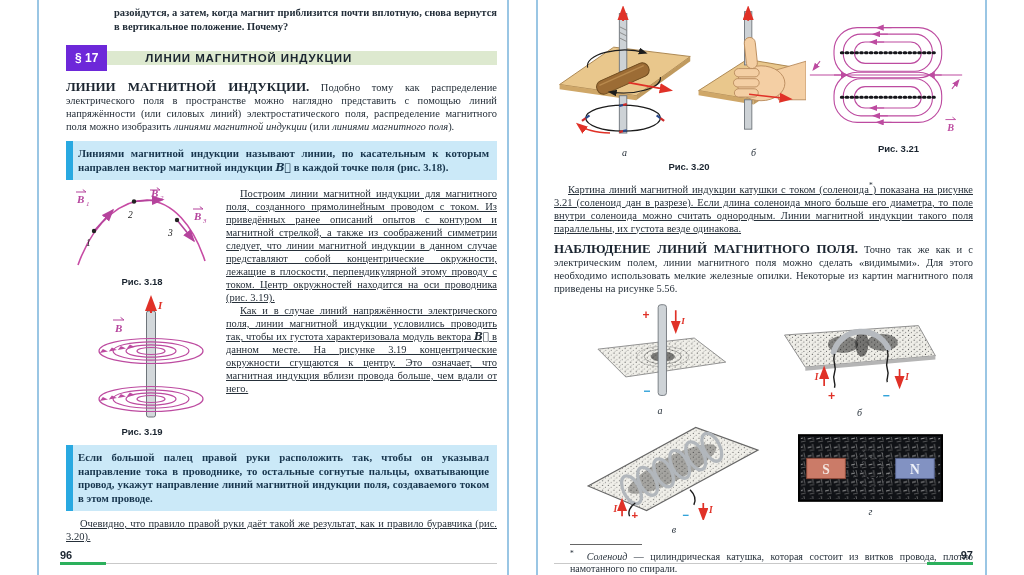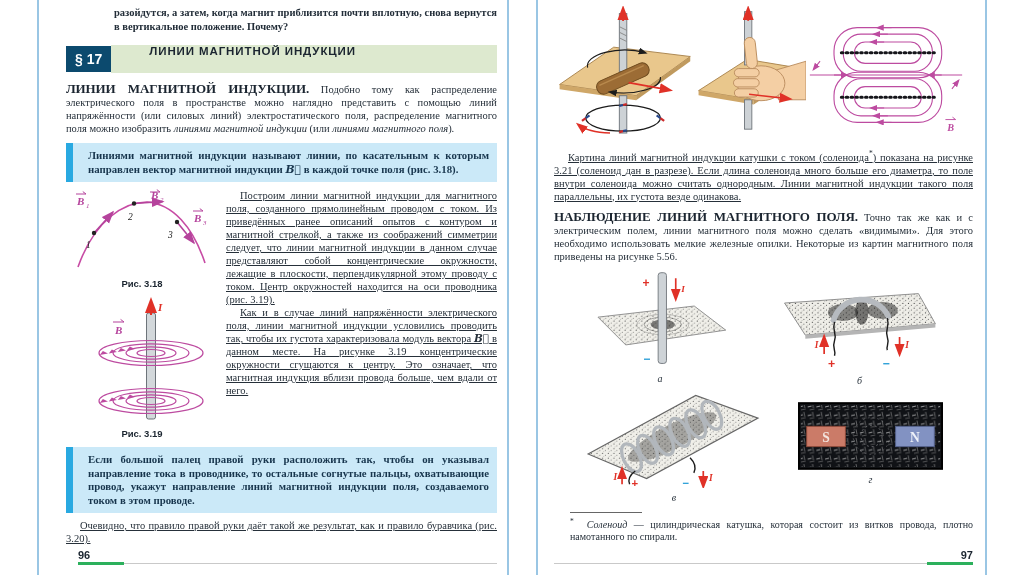--- a/index.html
+++ b/index.html
@@ -14,40 +14,40 @@
   p{margin:0;}
   .indent{text-indent:14px;text-decoration:underline;}
   .it{font-style:italic;}
   .lead{font-family:Liberation Serif, serif;font-weight:bold;font-size:13px;letter-spacing:-0.1px;color:#1b2530;}
   .vec{font-family:"DejaVu Serif",serif;font-style:italic;font-weight:bold;}
 
   .intro{margin:6px 0 0 48px;font-weight:bold;font-size:10.5px;line-height:13.5px;text-align:justify;color:#222d38;}
   .qnum{color:#2596d1;font-family:"Liberation Sans",sans-serif;font-weight:bold;}
 
   .section-header{display:flex;align-items:center;margin-top:12px;}
-  .badge{background:#0c4a6e;color:#fff;font-family:"Liberation Sans",sans-serif;font-weight:bold;
-         font-size:14px;padding:4px 9px;line-height:18px;}
-  .title-bar{flex:1;background:#dde9cf;height:28px;display:flex;padding-left:38px;}
+  .badge{background:#6d28d9;color:#fff;font-family:"Liberation Sans",sans-serif;font-weight:bold;
+         font-size:12px;padding:4px 9px;line-height:18px;}
+  .title-bar{flex:1;background:#dde9cf;height:14px;display:flex;align-items:center;padding-left:38px;}
   .sec-title{font-family:"Liberation Sans",sans-serif;font-weight:bold;font-size:11.5px;letter-spacing:0.9px;color:#1b2530;}
 
   .para1{margin-top:9px;}
-  .bluebox{position:relative;margin-top:8px;padding:6px 8px 6px 22px;background:#cbe9f8;
+  .bluebox{position:relative;margin-top:8px;padding:6px 8px 6px 12px;background:#cbe9f8;
            font-weight:bold;font-size:10.8px;line-height:13.5px;text-align:justify;color:#17354d;}
   .bluebox::before{content:"";position:absolute;left:0;top:0;bottom:0;width:7px;background:#29a9e1;}
 
   .columns{display:flex;margin-top:7px;}
   .figcol{width:152px;flex:0 0 152px;text-align:center;}
   .textcol{flex:1;padding-left:8px;}
   .textcol p{margin-bottom:0;}
   .figcap{font-family:"Liberation Sans",sans-serif;font-weight:bold;font-size:9.5px;color:#1b2530;margin-top:1px;}
   .fig319wrap{margin-top:8px;}
 
   .para5{margin-top:6px;}
 
-  .footer{position:absolute;bottom:9px;left:39px;right:10px;font-family:"Liberation Sans",sans-serif;
+  .footer{position:absolute;bottom:9px;left:21px;right:10px;font-family:"Liberation Sans",sans-serif;
           font-weight:bold;font-size:11px;color:#1b2530;}
   .footer-r{left:16px;right:12px;text-align:right;}
   .pline{position:relative;height:4px;margin-top:1px;}
   .pline .gray{position:absolute;top:1px;left:0;right:0;height:1px;background:#c9c9c9;}
   .pline .green{position:absolute;top:0;height:3px;width:46px;background:#2cb05c;}
   .green-l{left:0;}  .green-r{right:0;}
 
   .figrow{display:flex;align-items:flex-start;margin-top:6px;}
   .figrow svg{flex:0 0 auto;}
   .caprow{display:flex;margin-top:2px;}
@@ -281,20 +281,30 @@
         <line x1="15" y1="55" x2="8" y2="64" marker-end="url(#m21)"></line>
         <line x1="157" y1="85" x2="164" y2="76" marker-end="url(#m21)"></line>
       </g>
       <line x1="38" y1="46" x2="138" y2="46" stroke="#15151a" stroke-width="3.4" stroke-dasharray="1.6 3.6" stroke-linecap="round"></line>
       <line x1="38" y1="94" x2="138" y2="94" stroke="#15151a" stroke-width="3.4" stroke-dasharray="1.6 3.6" stroke-linecap="round"></line>
       <path d="M150,118 h11 l-3.4,-2.6" stroke="#bd4ba0" stroke-width="1" fill="none"></path>
       <text x="152" y="130" font-size="11" font-style="italic" font-weight="bold" fill="#bd4ba0">B</text>
     </svg>
   </div>
 
+  <div class="caprow">
+    <div class="cap1">
+      <span class="flabel" style="margin-right:120px">а</span>
+      <span class="flabel">б</span>
+      <div class="figcap">Рис. 3.20</div>
+    </div>
+    <div class="cap2">
+      <div class="figcap">Рис. 3.21</div>
+    </div>
+  </div>
 
   <p class="body-text rp-para indent"><span>Картина линий магнитной индукции катушки с током (соленоида</span><sup class="star">*</sup><span>) показана на рисунке 3.21 (соленоид дан в разрезе). Если длина соленоида много больше его диаметра, то поле внутри соленоида можно считать однородным. Линии магнитной индукции такого поля параллельны, их густота везде одинакова.</span></p>
 
   <p class="body-text rp-para"><span class="lead">НАБЛЮДЕНИЕ ЛИНИЙ МАГНИТНОГО ПОЛЯ.</span><span> Точно так же как и с электрическим полем, линии магнитного поля можно сделать «видимыми». Для этого необходимо использовать мелкие железные опилки. Некоторые из картин магнитного поля приведены на рисунке 5.56.</span></p>
 
   <div class="f322">
     <div class="f322row gap1">
       <div class="fcell">
         <svg width="150" height="100" viewBox="0 0 162 108">
           <defs>

